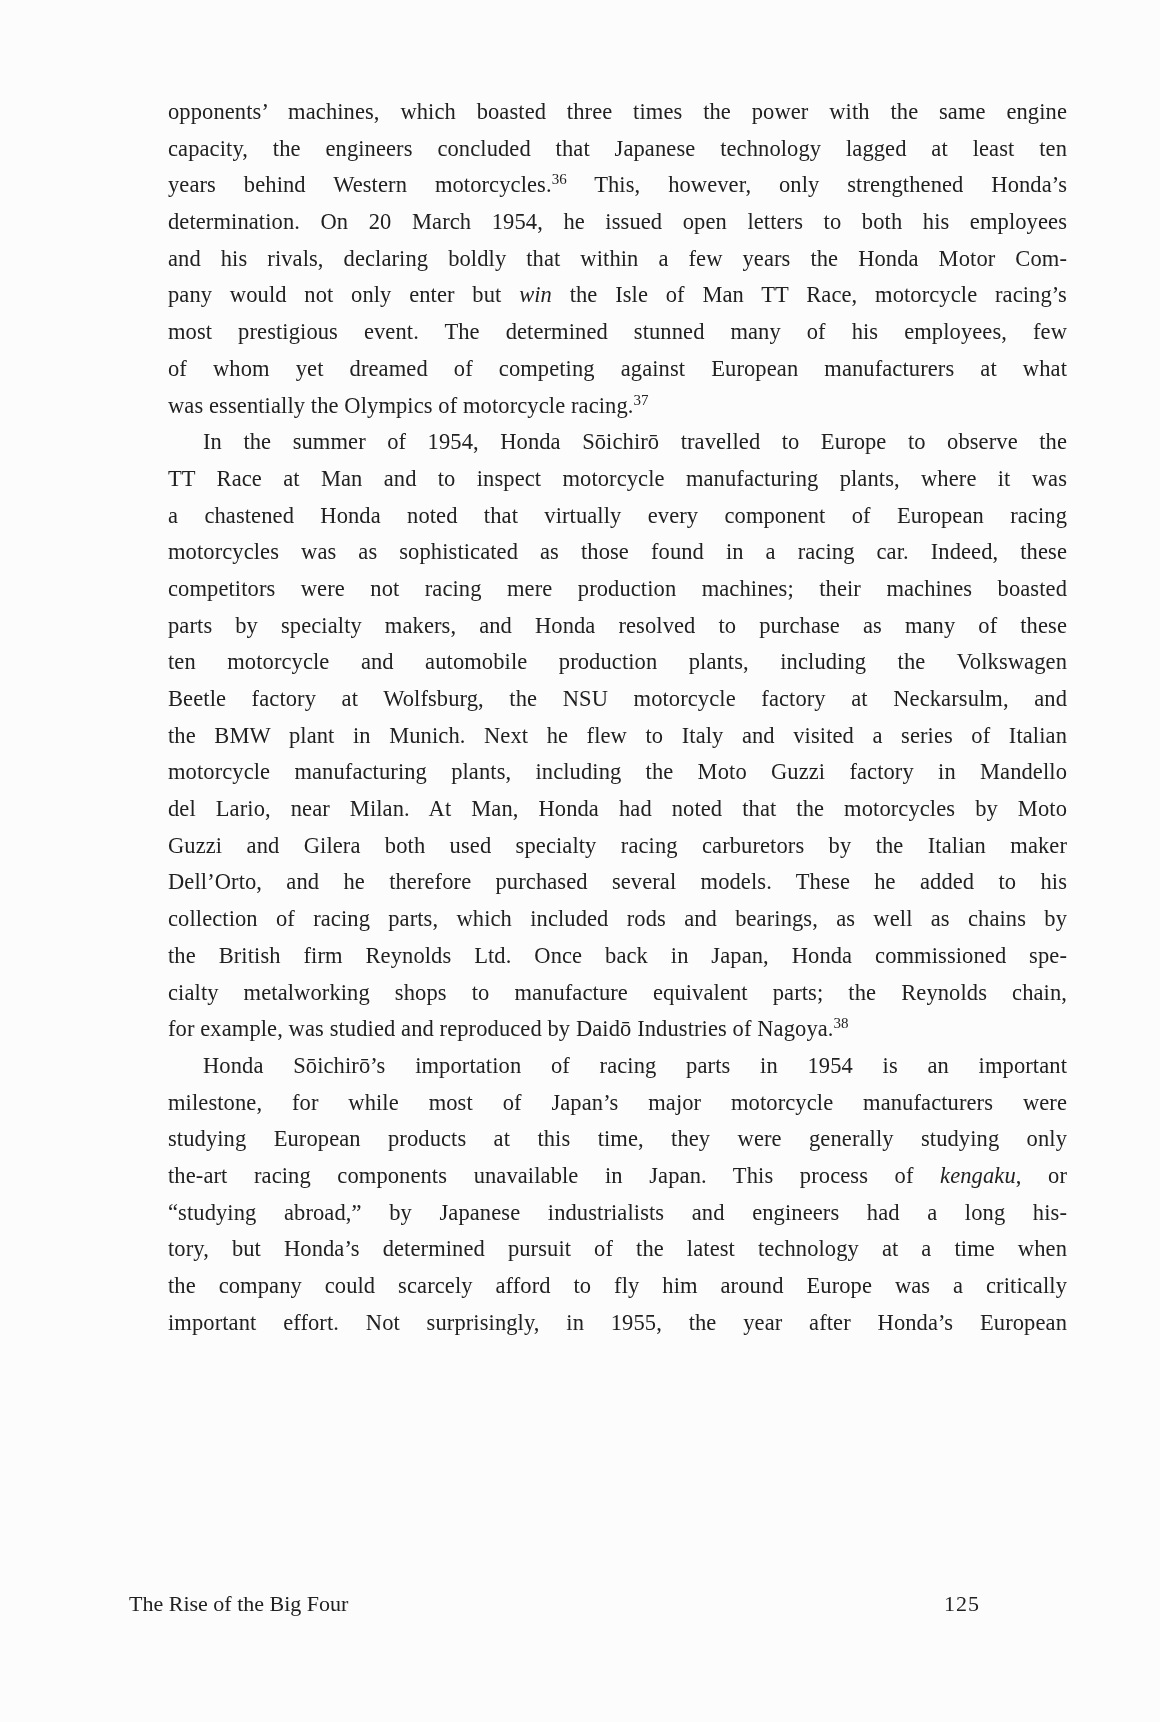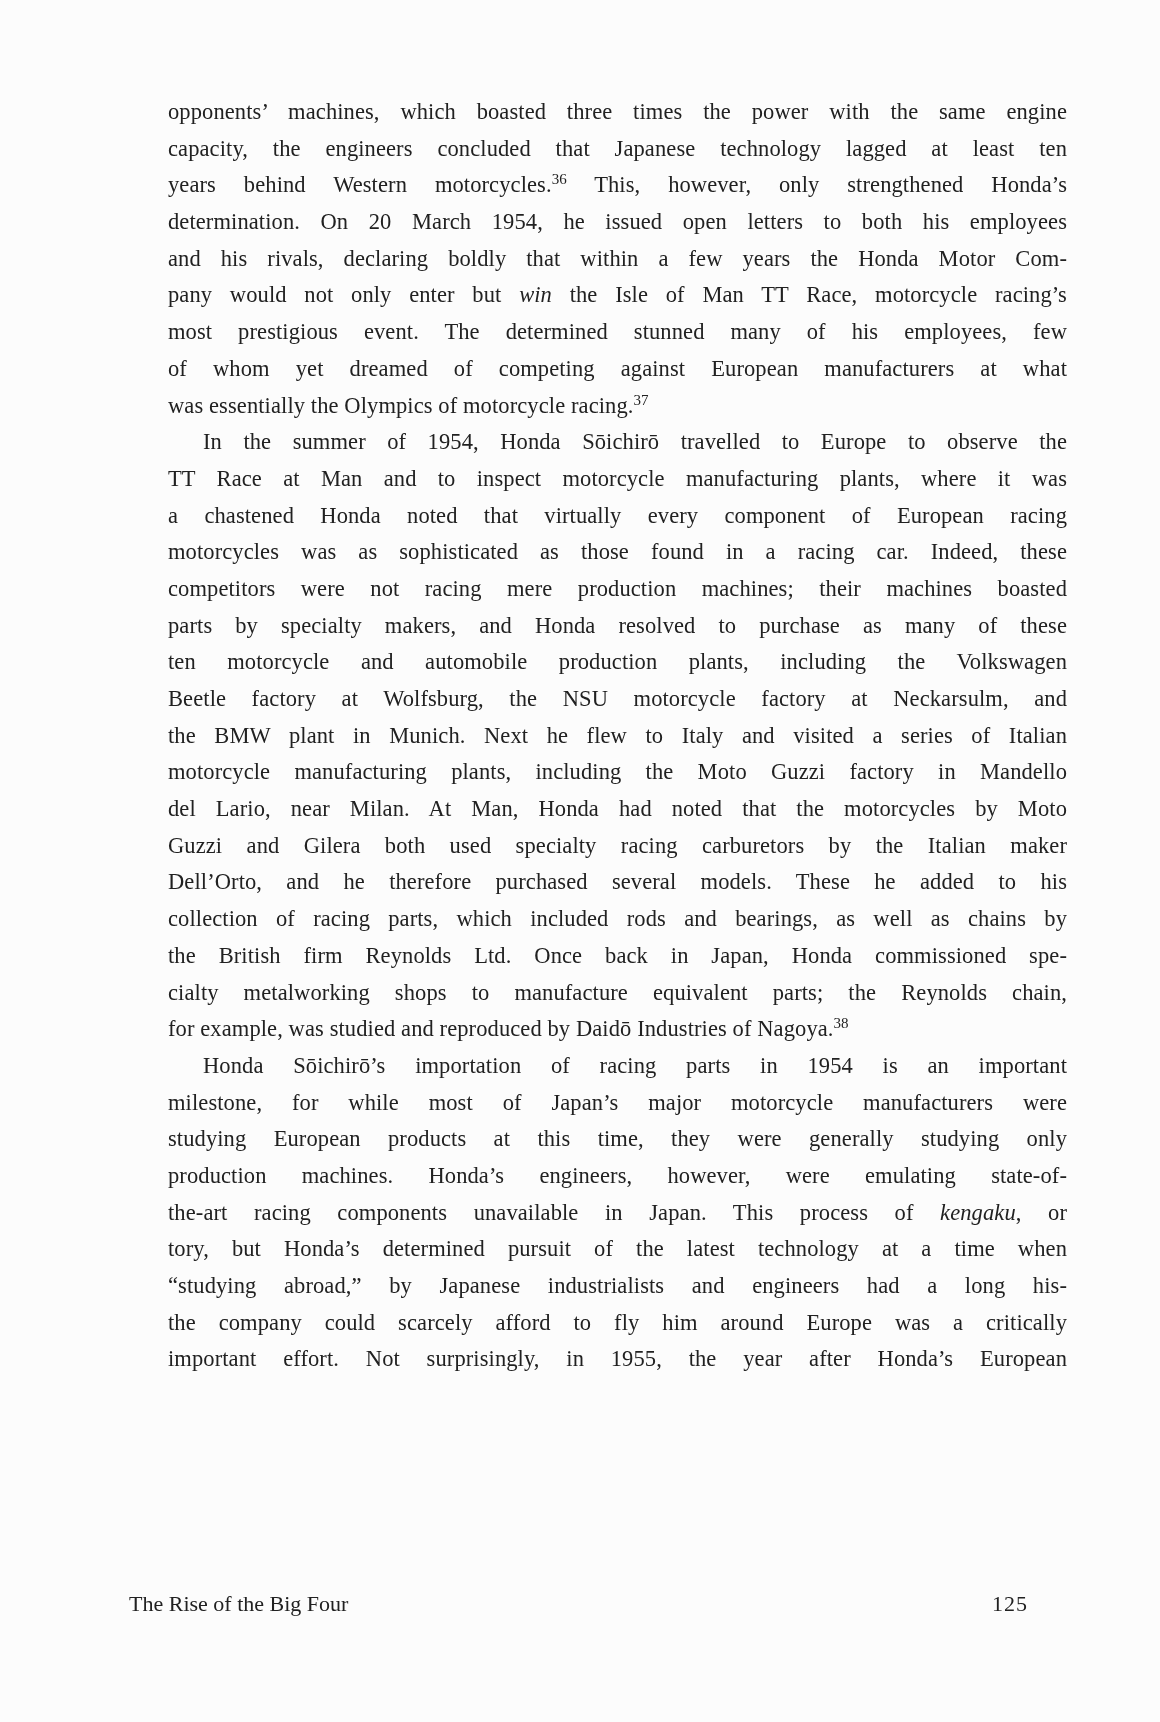--- a/index.html
+++ b/index.html
@@ -59,20 +59,21 @@
     top: 1591px;
     width: 899px;
     display: flex;
     justify-content: space-between;
     align-items: baseline;
     font-size: 22px;
   }
   .running-title {
   }
   .page-number {
+    margin-right: 48px;
     letter-spacing: 1px;
   }
 </style>
 </head>
 <body>
 
 <div class="page">
   <div class="body-text" id="body-text">
       <div class="para">
         <div class="line">opponents’ machines, which boasted three times the power with the same engine</div>
@@ -101,24 +102,23 @@
         <div class="line">Dell’Orto, and he therefore purchased several models. These he added to his</div>
         <div class="line">collection of racing parts, which included rods and bearings, as well as chains by</div>
         <div class="line">the British firm Reynolds Ltd. Once back in Japan, Honda commissioned spe-</div>
         <div class="line">cialty metalworking shops to manufacture equivalent parts; the Reynolds chain,</div>
         <div class="line flush">for example, was studied and reproduced by Daidō Industries of Nagoya.<sup>38</sup></div>
       </div>
       <div class="para">
         <div class="line ind">Honda Sōichirō’s importation of racing parts in 1954 is an important</div>
         <div class="line">milestone, for while most of Japan’s major motorcycle manufacturers were</div>
         <div class="line">studying European products at this time, they were generally studying only</div>
-        <div class="line">production machines. Honda’s engineers, however, were emulating state-of-</div>
         <div class="line">the-art racing components unavailable in Japan. This process of <em>kengaku</em>, or</div>
+        <div class="line">“studying abroad,” by Japanese industrialists and engineers had a long his-</div>
         <div class="line">tory, but Honda’s determined pursuit of the latest technology at a time when</div>
-        <div class="line">“studying abroad,” by Japanese industrialists and engineers had a long his-</div>
         <div class="line">the company could scarcely afford to fly him around Europe was a critically</div>
         <div class="line">important effort. Not surprisingly, in 1955, the year after Honda’s European</div>
       </div>
     </div>
   <div class="footer">
     <span class="running-title">The Rise of the Big Four</span>
     <span class="page-number">125</span>
   </div>
 </div>
 

